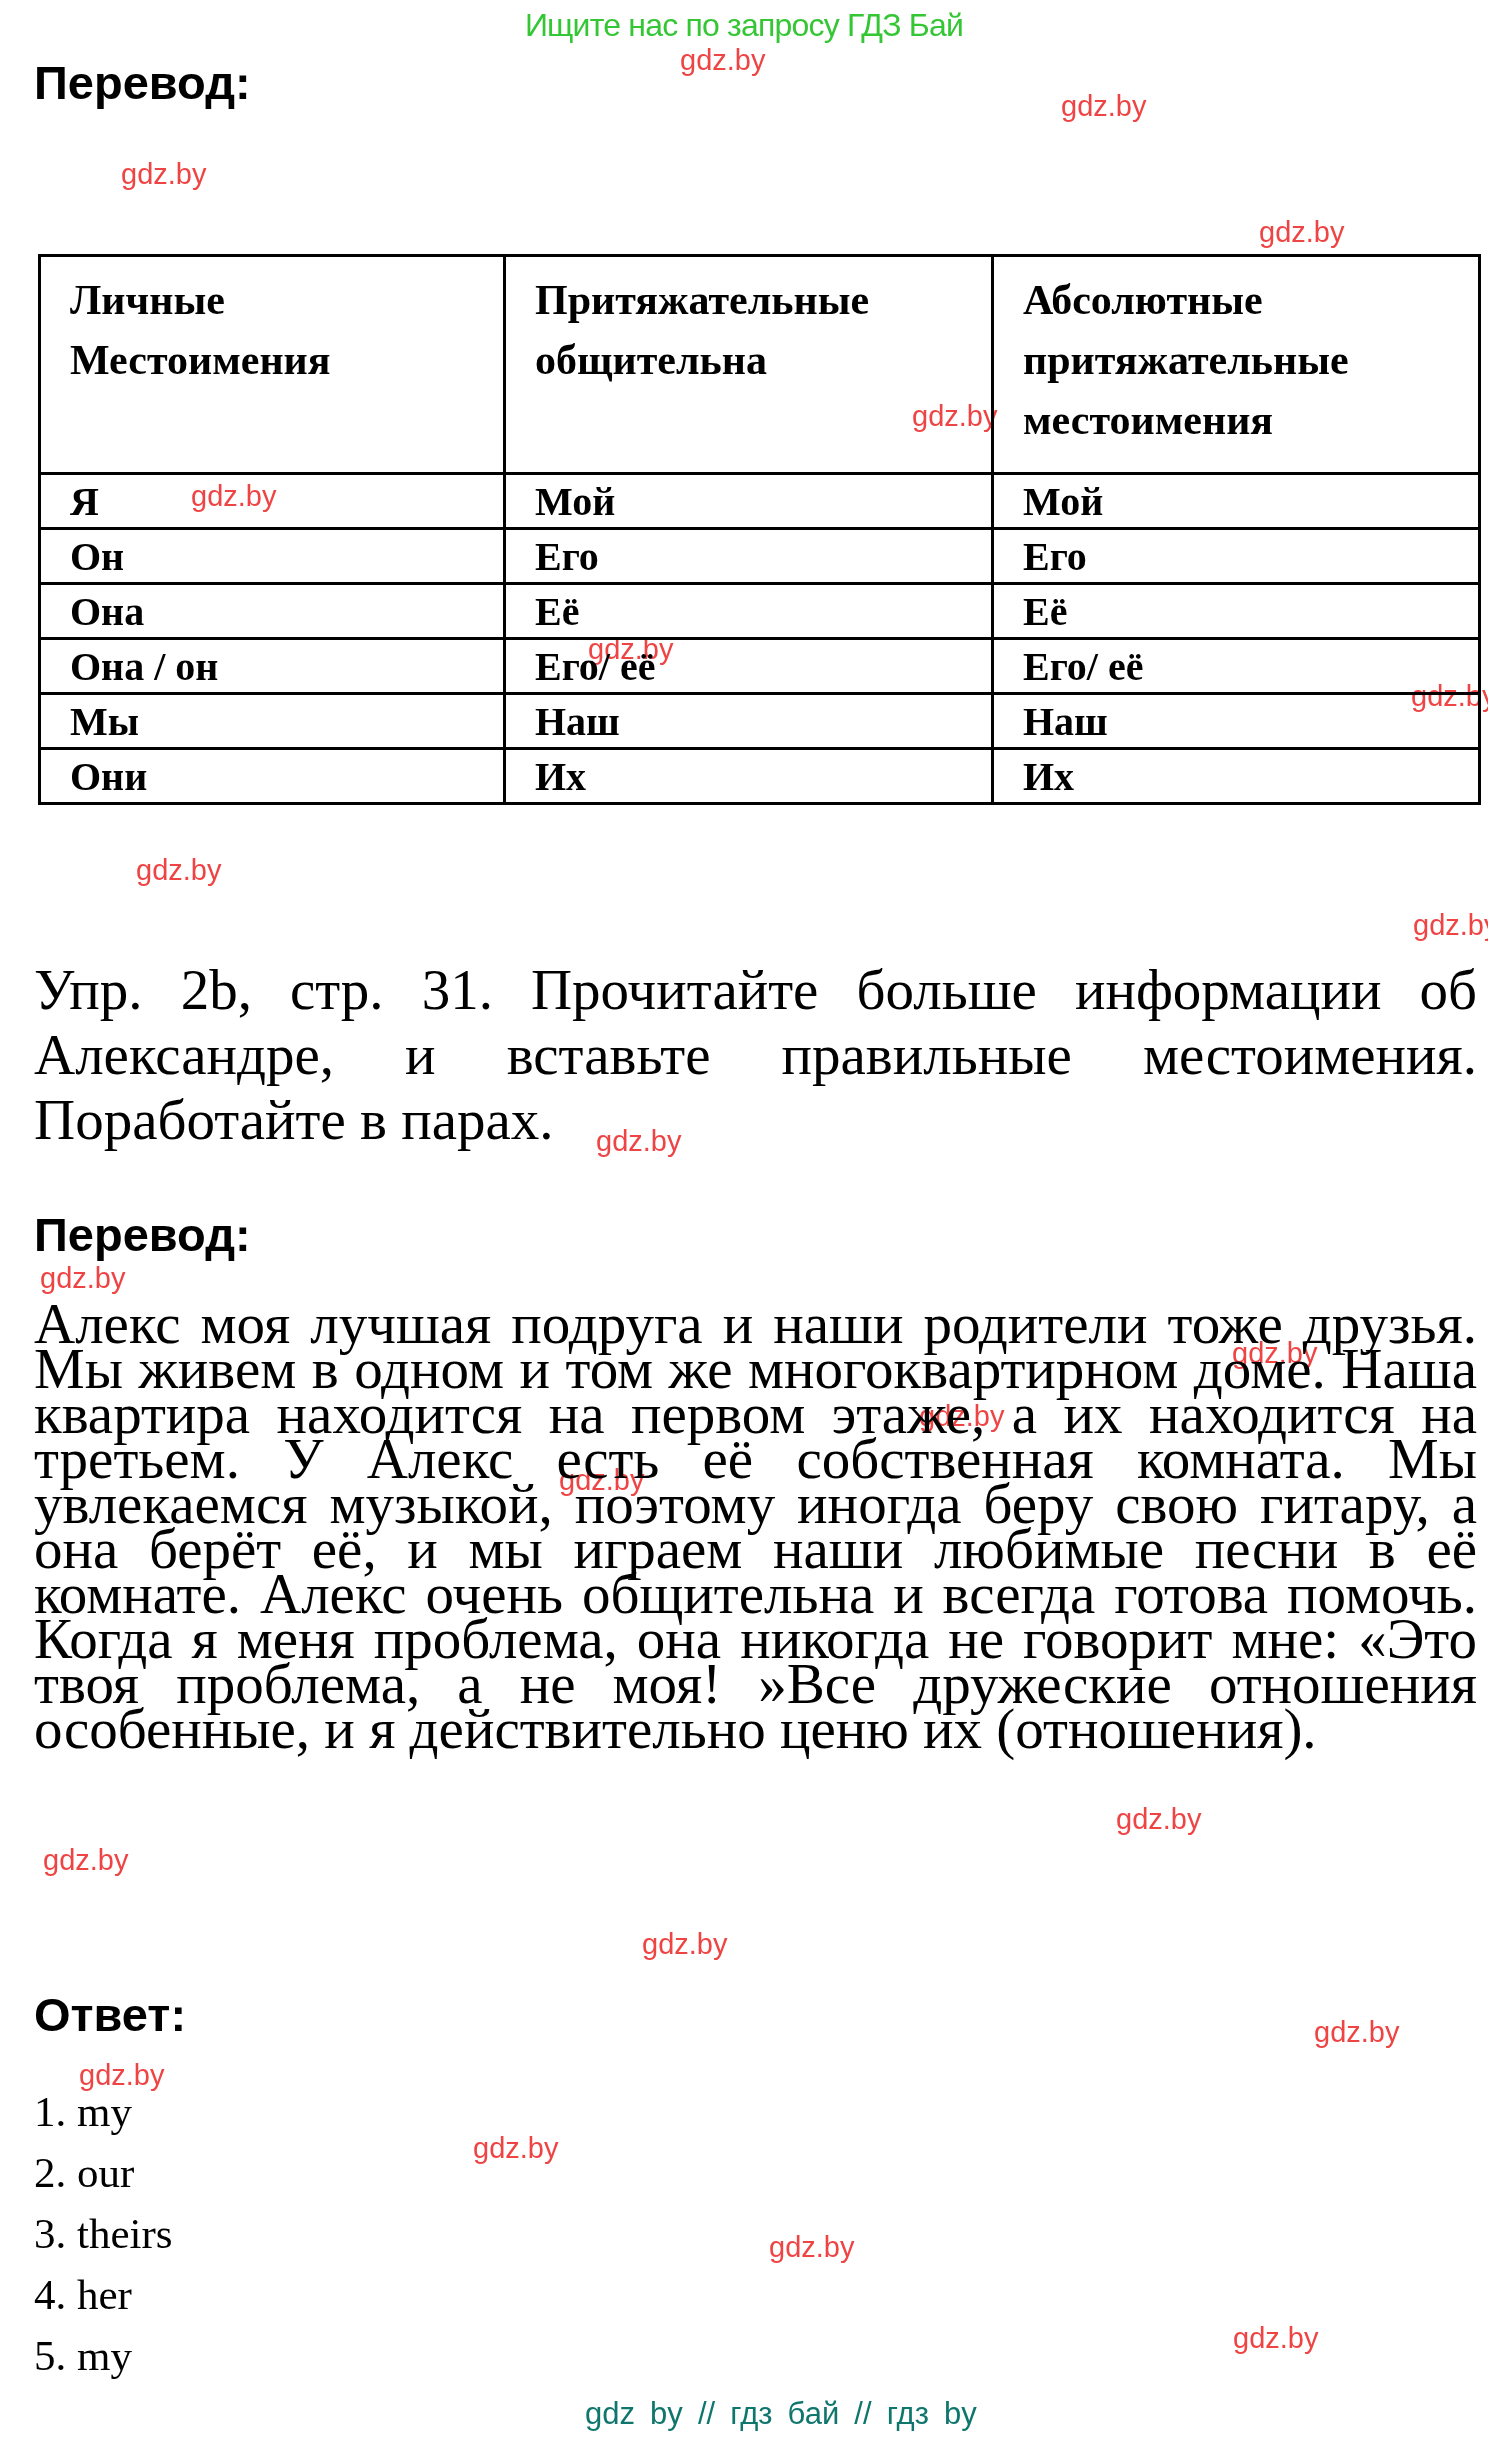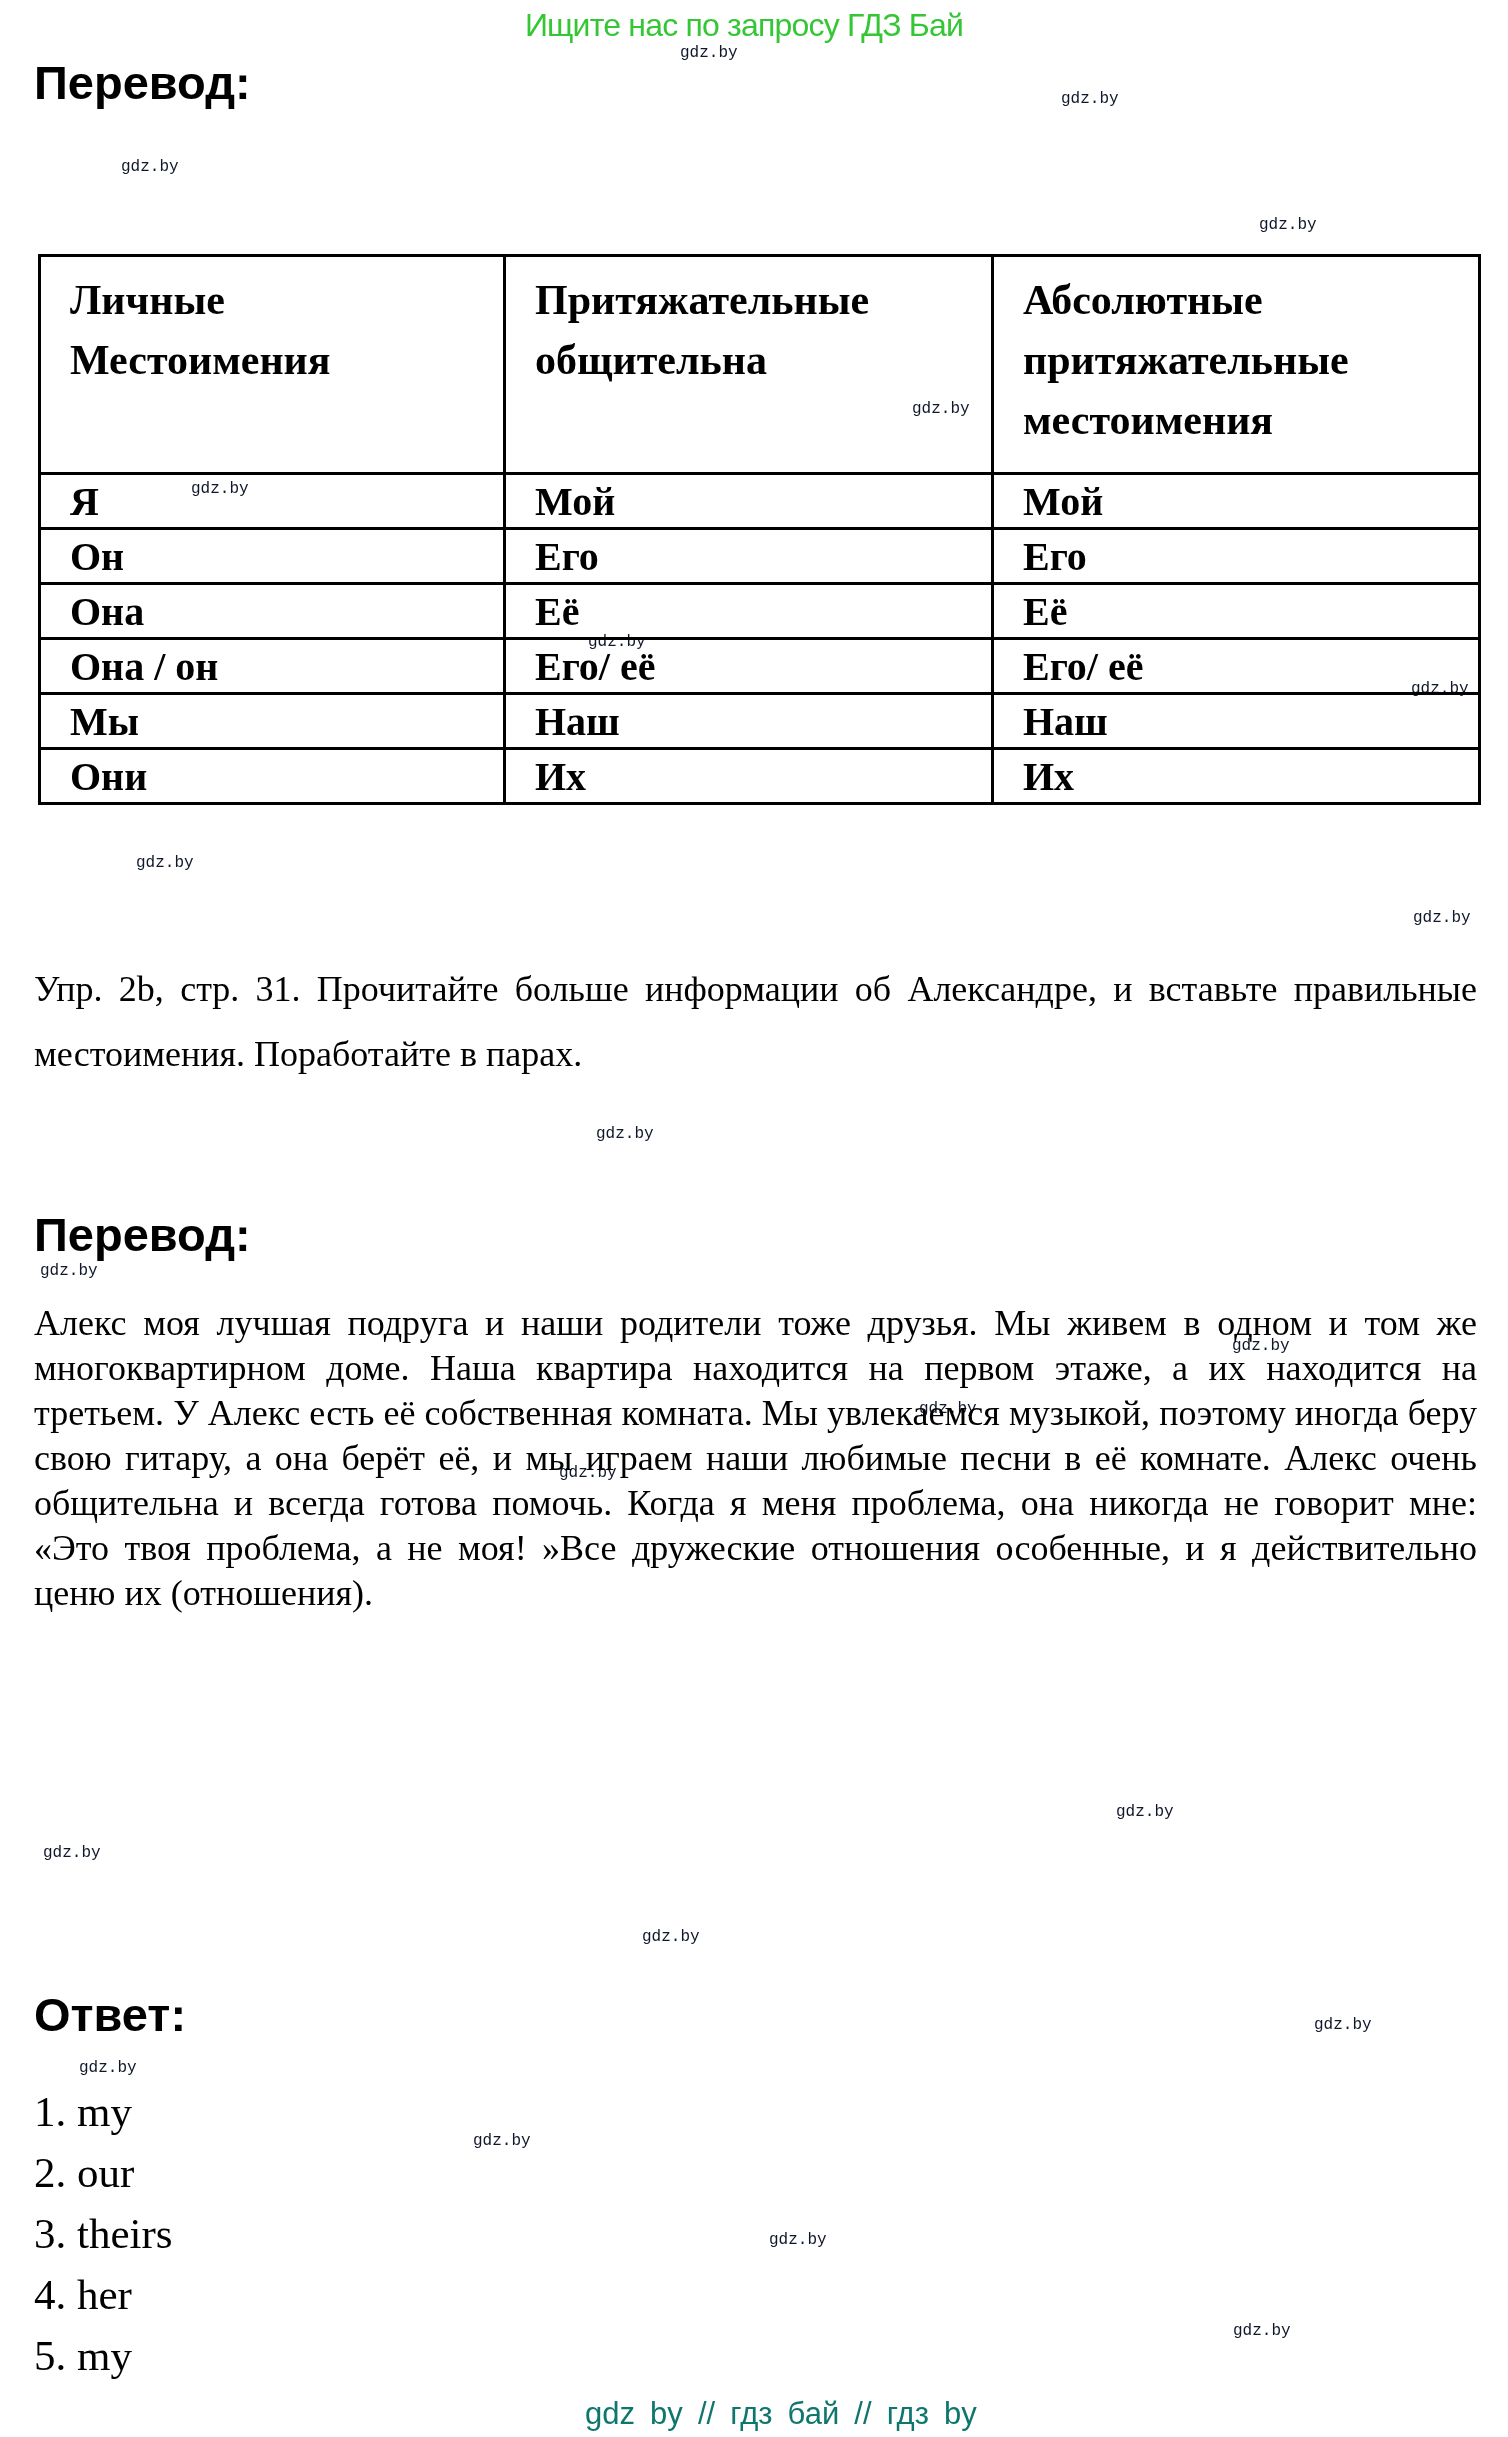--- a/index.html
+++ b/index.html
@@ -21,23 +21,23 @@
     font-family: "Liberation Sans", sans-serif;
     font-size: 32px;
     letter-spacing: -0.8px;
     color: #34c634;
     white-space: nowrap;
   }
 
   
   .wm {
     position: absolute;
-    font-family: Liberation Mono, monospace;
-    font-size: 16px;
-    color: #0f172a;
+    font-family: Liberation Sans, sans-serif;
+    font-size: 29px;
+    color: #ef4444;
     white-space: nowrap;
   }
 
   .heading {
     position: absolute;
     left: 34px;
     font-size: 47px;
     font-weight: bold;
     font-family: Liberation Sans, sans-serif;
     white-space: nowrap;
@@ -73,21 +73,21 @@
     white-space: nowrap;
   }
   .col1 { width: 465px; }
   .col2 { width: 488px; }
   .col3 { width: 487px; }
 
   .bodytext {
     position: absolute;
     left: 34px;
     width: 1443px;
-    font-size: 36px;
+    font-size: 57px;
     line-height: 65px;
     text-align: justify;
   }
   .para { line-height: 45px; }
 
   .answers {
     position: absolute;
     left: 34px; top: 2081px;
     font-size: 43px;
     line-height: 61px;

